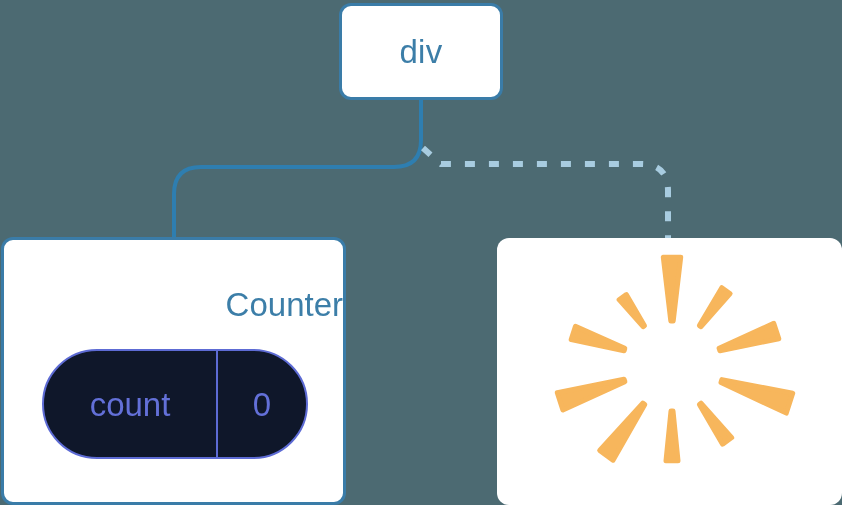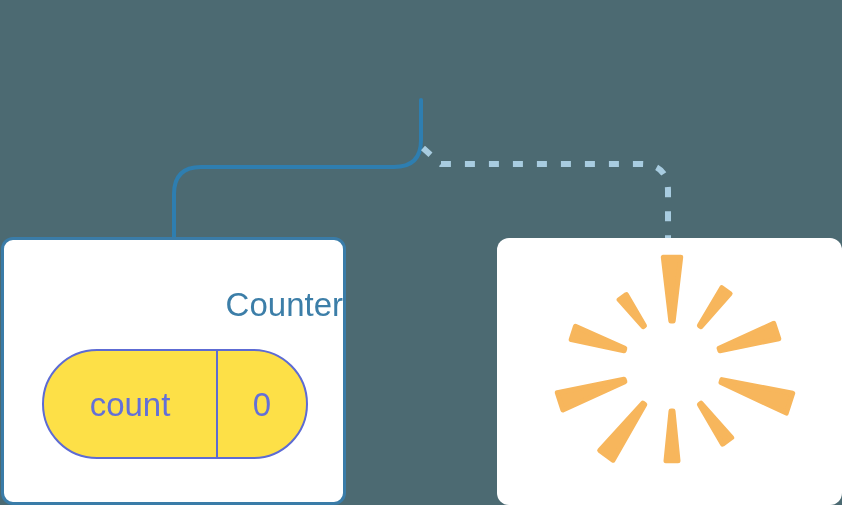--- a/index.html
+++ b/index.html
@@ -81,21 +81,21 @@
     position: absolute;
     left: 42px;
     top: 349px;
     width: 266px;
     height: 110px;
     border: 2px solid #5d6bd4;
     border-radius: 55px;
     box-sizing: border-box;
     display: flex;
     align-items: stretch;
-    background: #fde047;
+    background: #0f172a;
   }
   .pill-key {
     flex: 0 0 172px;
     display: flex;
     align-items: center;
     justify-content: center;
     border-right: 2px solid #5d6bd4;
     color: #6370d8;
     font-size: 33px;
     line-height: 1;
@@ -130,20 +130,23 @@
 
 <div id="stage">
 
   <svg id="connectors" viewBox="0 0 842 505" xmlns="http://www.w3.org/2000/svg">
 
     <path d="M421,100 L421,140 Q421,167 394,167 L201,167 Q174,167 174,194 L174,238" fill="none" stroke="#2e7eb0" stroke-width="4" stroke-linecap="round"></path>
 
     <path d="M423,148 L441,164 L641,164 Q668,164 668,191 L668,238" fill="none" stroke="#a8cce0" stroke-width="6" stroke-linecap="butt" stroke-dasharray="10 14"></path>
   </svg>
 
+  <div id="node-div" class="node bordered">
+    <span class="node-title">div</span>
+  </div>
 
   <div id="node-counter" class="node bordered">
     <div class="counter-title">Counter</div>
   </div>
 
   <div id="state-pill">
     <div class="pill-key">count</div>
     <div class="pill-value">0</div>
   </div>
 

